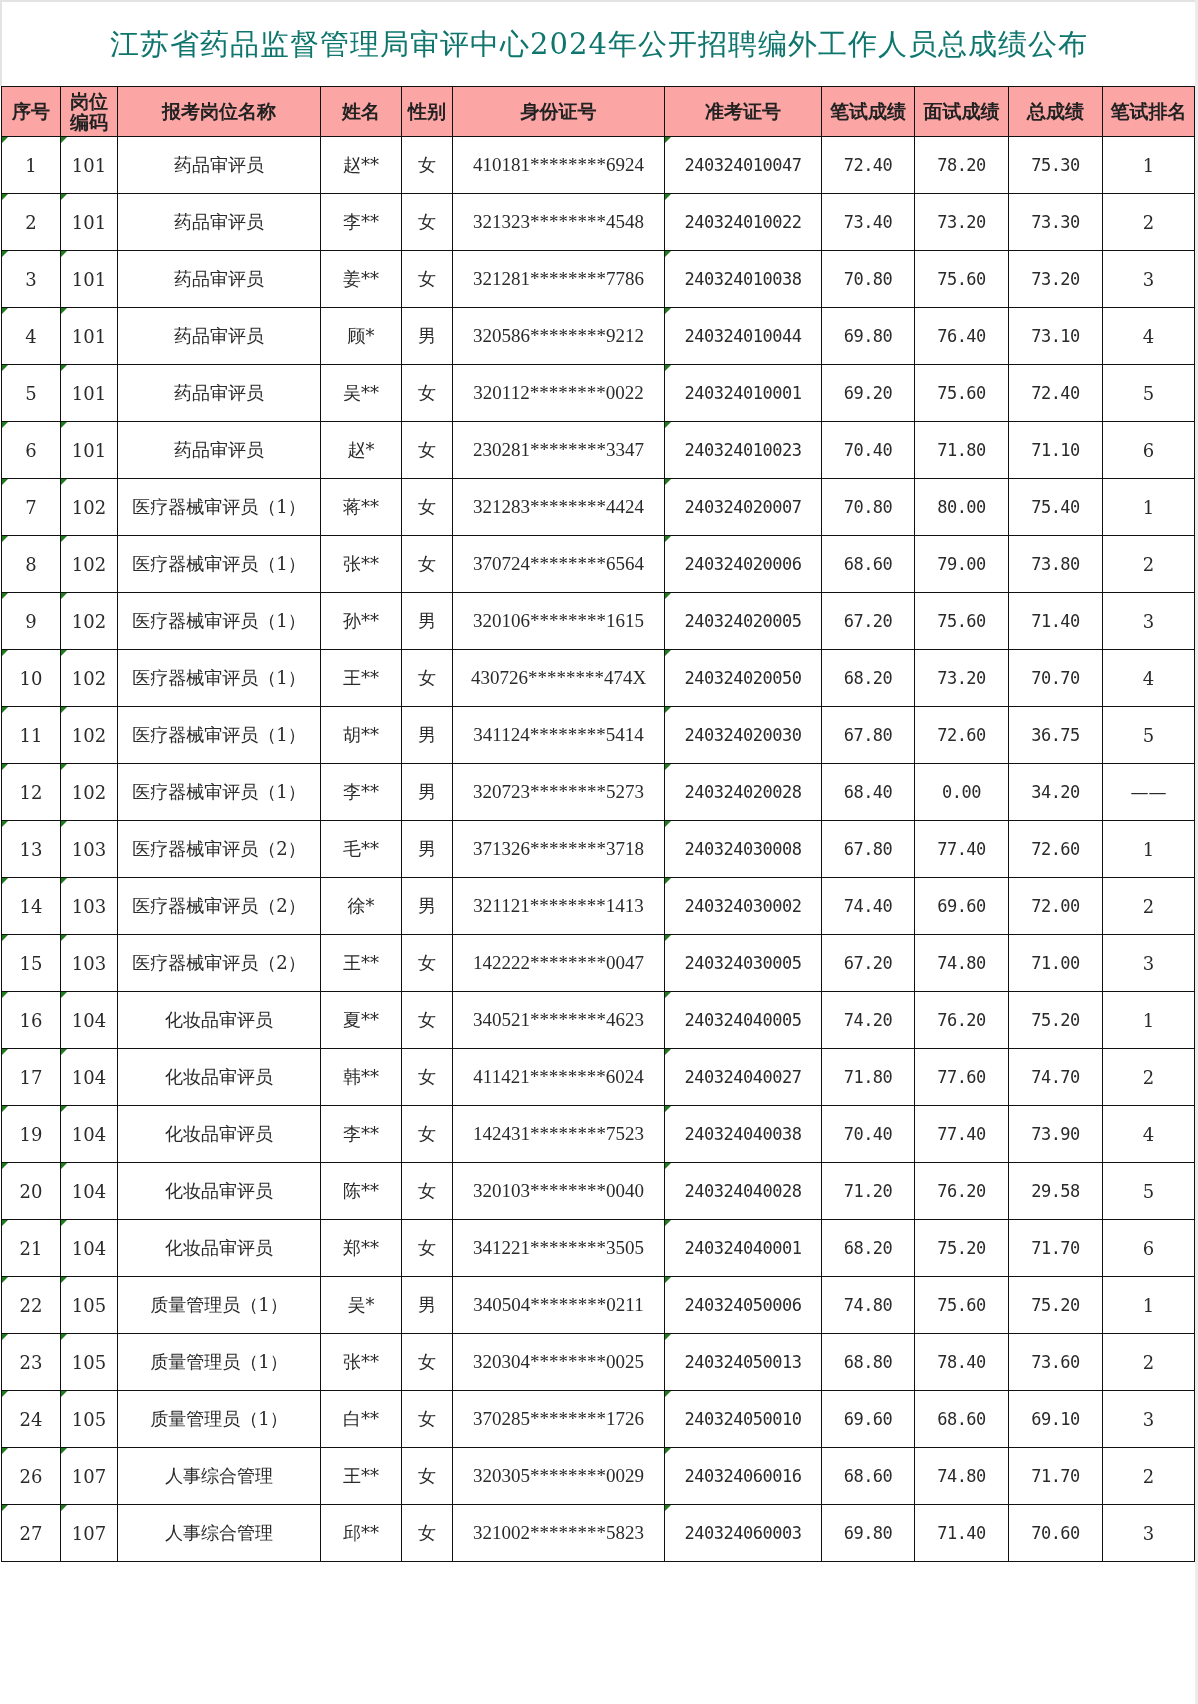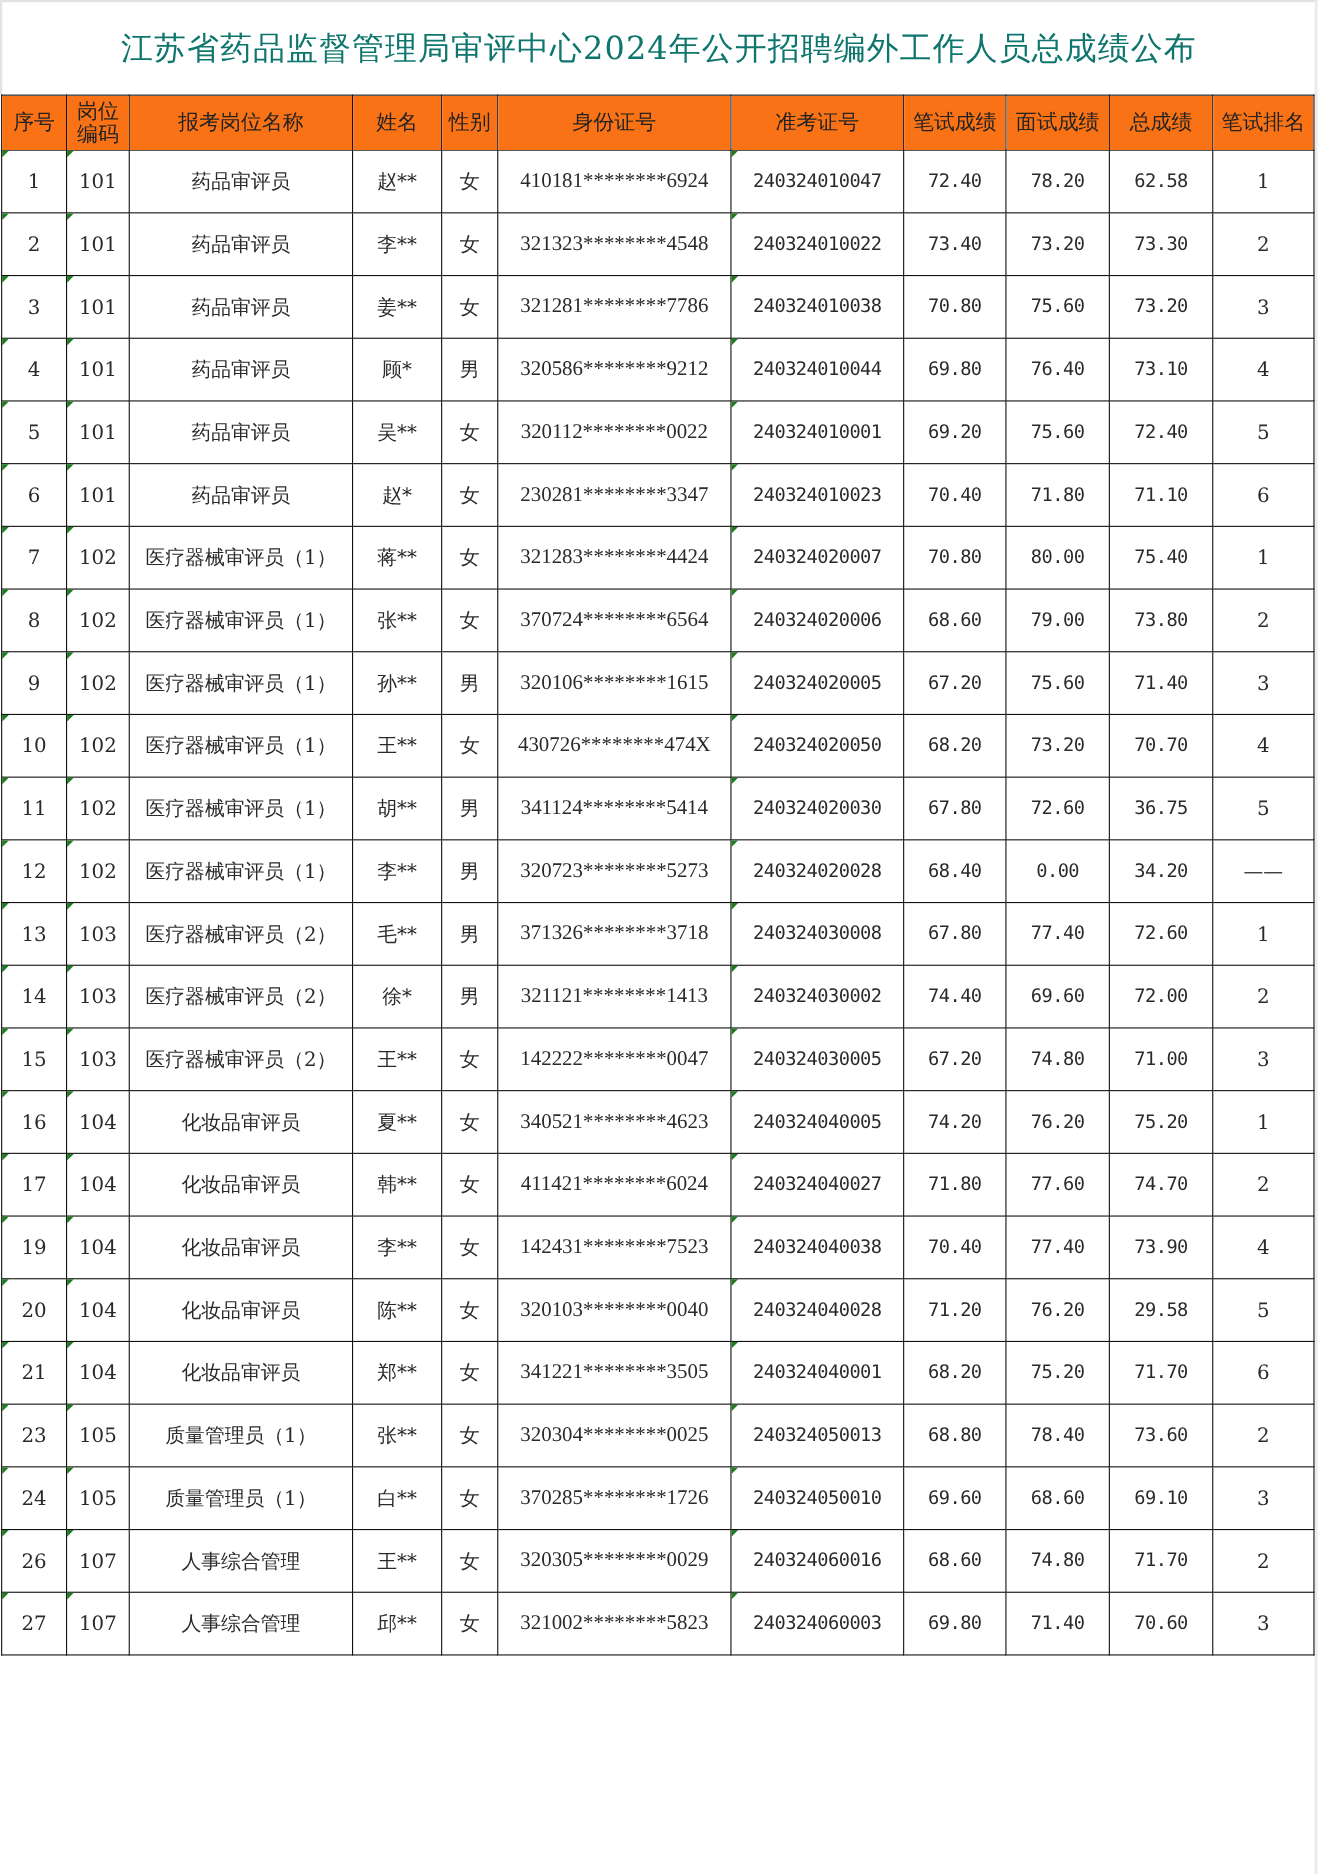--- a/index.html
+++ b/index.html
@@ -6,21 +6,21 @@
   body { width:1198px; height:1704px; position:relative; overflow:hidden;
          font-family:"DejaVu Serif","Liberation Serif",serif; color:#1a1a1a; }
   .edge-top { position:absolute; left:0; top:0; width:1198px; height:2px; background:#e3e3e3; }
   .edge-left { position:absolute; left:0; top:0; width:2px; height:86px; background:#e3e3e3; }
   .edge-right { position:absolute; right:0; top:0; width:3px; height:1704px; background:#ececec; }
   .title { position:absolute; left:0; top:0; width:1198px; height:86px;
            display:flex; align-items:center; justify-content:center;
            font-size:29px; letter-spacing:1px; color:#0f766e; padding-top:4px; box-sizing:border-box; }
   table { position:absolute; left:1px; top:86px; border-collapse:collapse; table-layout:fixed; }
   th, td { border:1.5px solid #111; text-align:center; vertical-align:middle; padding:0; position:relative; }
-  th { background:#f97316; height:49px; font-size:19px; font-weight:normal; line-height:21px; color:#222; }
+  th { background:#fca5a5; height:49px; font-size:19px; font-weight:bold; line-height:21px; color:#222; }
   td { height:56px; font-size:18px; color:#2a2a2a; }
   td.num { font-family:"DejaVu Sans Mono","Liberation Mono",monospace; font-size:17px; letter-spacing:-0.5px; }
   td.id { font-family:"Liberation Serif","DejaVu Serif",serif; font-size:19px; }
   td.tri::before { content:""; position:absolute; left:0; top:0; width:0; height:0;
                    border-top:6px solid #1e7b1e; border-right:6px solid transparent; }
   .c0{width:59px}.c1{width:57px}.c2{width:203px}.c3{width:81px}.c4{width:51px}
   .c5{width:212px}.c6{width:157px}.c7{width:93px}.c8{width:94px}.c9{width:94px}.c10{width:92px}
 </style>
 </head>
 <body>
@@ -64,21 +64,21 @@
       <tr>
         <td class="tri">1</td>
         <td class="tri">101</td>
         <td>药品审评员</td>
         <td>赵**</td>
         <td>女</td>
         <td class="id">410181********6924</td>
         <td class="tri num">240324010047</td>
         <td class="num">72.40</td>
         <td class="num">78.20</td>
-        <td class="num">62.58</td>
+        <td class="num">75.30</td>
         <td>1</td>
       </tr>
       <tr>
         <td class="tri">2</td>
         <td class="tri">101</td>
         <td>药品审评员</td>
         <td>李**</td>
         <td>女</td>
         <td class="id">321323********4548</td>
         <td class="tri num">240324010022</td>
@@ -315,20 +315,33 @@
         <td>郑**</td>
         <td>女</td>
         <td class="id">341221********3505</td>
         <td class="tri num">240324040001</td>
         <td class="num">68.20</td>
         <td class="num">75.20</td>
         <td class="num">71.70</td>
         <td>6</td>
       </tr>
       <tr>
+        <td class="tri">22</td>
+        <td class="tri">105</td>
+        <td>质量管理员（1）</td>
+        <td>吴*</td>
+        <td>男</td>
+        <td class="id">340504********0211</td>
+        <td class="tri num">240324050006</td>
+        <td class="num">74.80</td>
+        <td class="num">75.60</td>
+        <td class="num">75.20</td>
+        <td>1</td>
+      </tr>
+      <tr>
         <td class="tri">23</td>
         <td class="tri">105</td>
         <td>质量管理员（1）</td>
         <td>张**</td>
         <td>女</td>
         <td class="id">320304********0025</td>
         <td class="tri num">240324050013</td>
         <td class="num">68.80</td>
         <td class="num">78.40</td>
         <td class="num">73.60</td>

